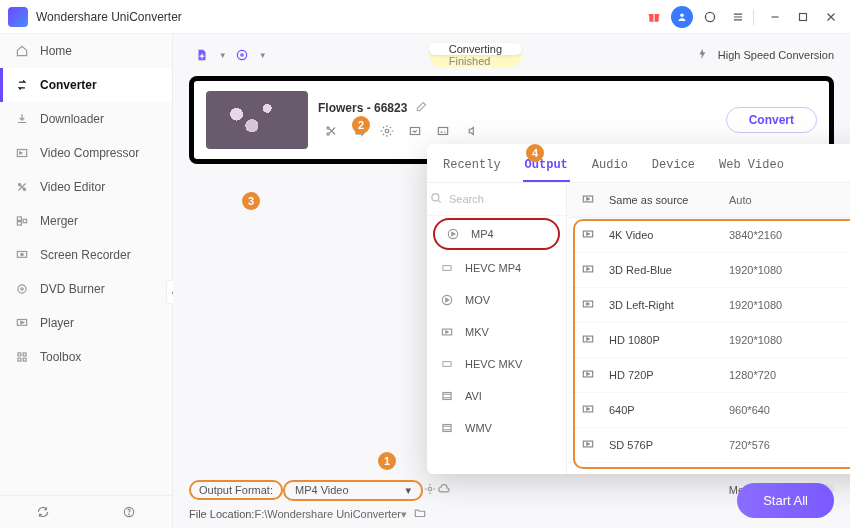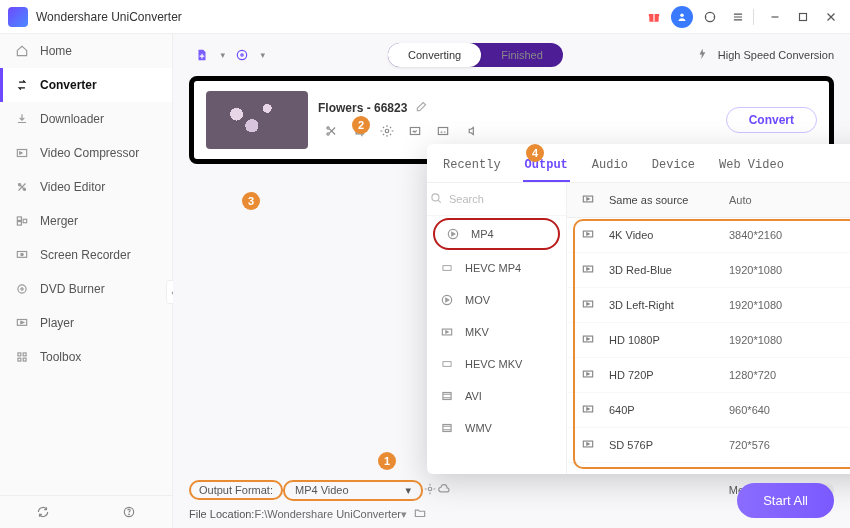--- a/index.html
+++ b/index.html
@@ -21,21 +21,21 @@
 .sidebar .grow { flex: 1; }
 .sbfooter { display: flex; border-top: 1px solid #eee; }
 .sbfooter .fbtn { flex: 1; height: 32px; display: flex; align-items: center; justify-content: center; color: #888; cursor: pointer; }
 
 
 .main { position: absolute; left: 173px; right: 0; top: 34px; bottom: 0; background: #f8f8fa; }
 .toolbar { height: 42px; display: flex; align-items: center; padding: 0 16px; gap: 14px; }
 .addbtn { width: 26px; height: 26px; display: flex; align-items: center; justify-content: center; color: #6d4aff; position: relative; cursor: pointer; }
 .addbtn .chev { position: absolute; right: -10px; font-size: 9px; color: #888; }
 .toolbar .spacer { flex: 1; }
-.segment { display: flex; background: #4c1d95; border-radius: 13px; height: 24px; font-size: 11px; }
+.segment { display: flex; background: #fef9c3; border-radius: 13px; height: 24px; font-size: 11px; flex-direction: column; }
 .segment div { padding: 0 20px; display: flex; align-items: center; cursor: pointer; border-radius: 13px; color: #888; }
 .segment .on { background: #fff; color: #333; box-shadow: 0 1px 3px rgba(0,0,0,.1); }
 .hsc { display: flex; align-items: center; gap: 8px; font-size: 11px; color: #444; }
 
 
 .card { margin: 0 16px; background: #fff; border-radius: 8px; border: 5px solid #000000; padding: 10px 12px; font-weight: bold; }
 .cardrow { display: flex; align-items: center; gap: 10px; }
 .thumb { width: 102px; height: 58px; background: #6a5a6e; border-radius: 4px; background-image: radial-gradient(circle at 30% 40%, #e8d5e5 8%, transparent 8%), radial-gradient(circle at 60% 30%, #e8d5e5 6%, transparent 6%), radial-gradient(circle at 45% 60%, #d8c5dd 10%, transparent 10%); }
 .cardbody { flex: 1; }
 .cardname { font-size: 12px; color: #333; display: flex; align-items: center; gap: 8px; }

